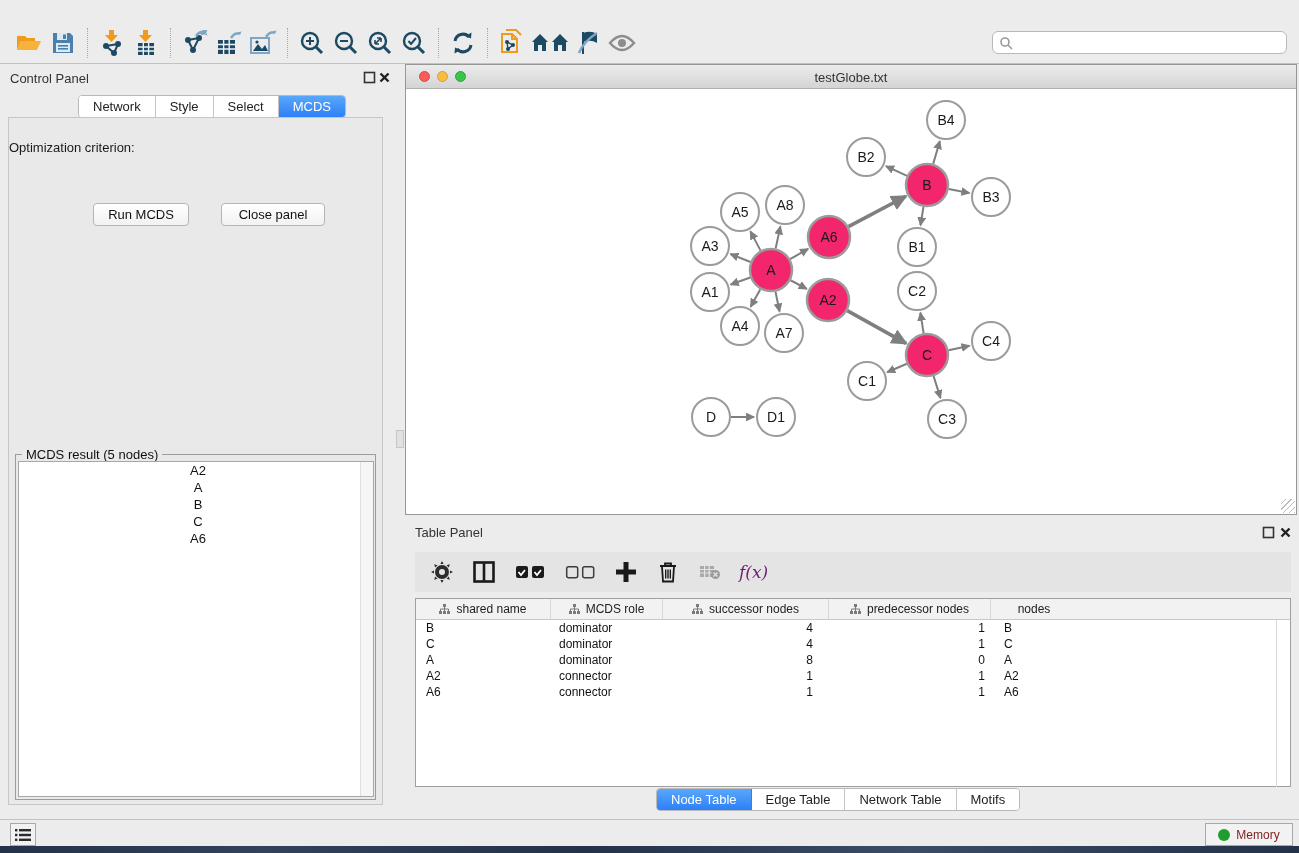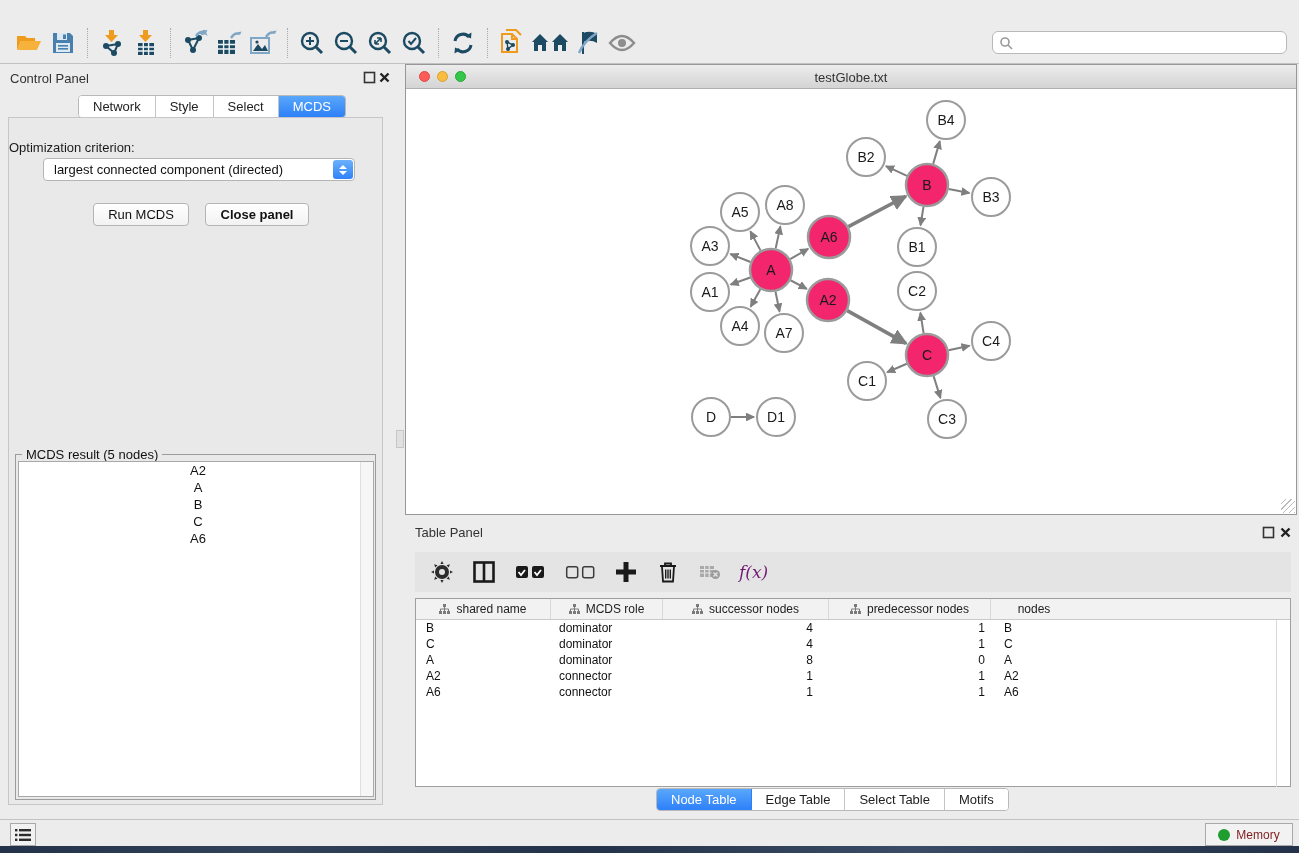--- a/index.html
+++ b/index.html
@@ -251,29 +251,22 @@
 
     <div class="tabs" style="left:78px; top:31px;">
       <div class="tab">Network</div>
       <div class="tab">Style</div>
       <div class="tab">Select</div>
       <div class="tab active">MCDS</div>
     </div>
 
     <div id="cp-body">
       <div id="opt-label">Optimization criterion:</div>
-      <div id="criterion">
-        <span>largest connected component (directed)</span>
-        <span class="stepper">
-            <span class="chev-up"></span>
-            <span class="chev-dn"></span>
-          </span>
-      </div>
       <div class="btn" style="left:84px; top:85px; width:96px;">Run MCDS</div>
-      <div class="btn" style="left:196px; top:85px; width:104px;font-weight:bold;">Close panel</div>
+      <div class="btn" style="left:212px; top:85px; width:104px;">Close panel</div>
 
       <div id="mcds-fieldset">
         <div id="mcds-legend">MCDS result (5 nodes)</div>
         <div id="mcds-list">
           <div class="mcds-item">A2</div>
           <div class="mcds-item">A</div>
           <div class="mcds-item">B</div>
           <div class="mcds-item">C</div>
           <div class="mcds-item">A6</div>
           <div class="scrolltrack"></div>
@@ -504,21 +497,21 @@
             <div class="nt-cell" style="width: 162px; text-align: right; padding: 0px 6px 0px 0px;">1</div>
             <div class="nt-cell" style="width: 86px; text-align: left; padding: 0px 0px 0px 13px;">A6</div>
           </div>
         </div>
       <div id="nt-scroll"></div>
     </div>
 
     <div class="tabs" id="tp-tabs">
       <div class="tab active">Node Table</div>
       <div class="tab">Edge Table</div>
-      <div class="tab">Select Table</div>
+      <div class="tab">Network Table</div>
       <div class="tab">Motifs</div>
     </div>
   </div>
 
   <div id="statusbar" class="abs">
     <div id="list-btn">
       <svg width="16" height="14" viewBox="0 0 16 14">
           <rect x="0" y="1" width="2.4" height="2.4" fill="#2c2c2c"></rect>
           <rect x="4" y="1" width="12" height="2.4" fill="#2c2c2c"></rect>
           <rect x="0" y="5.8" width="2.4" height="2.4" fill="#2c2c2c"></rect>

